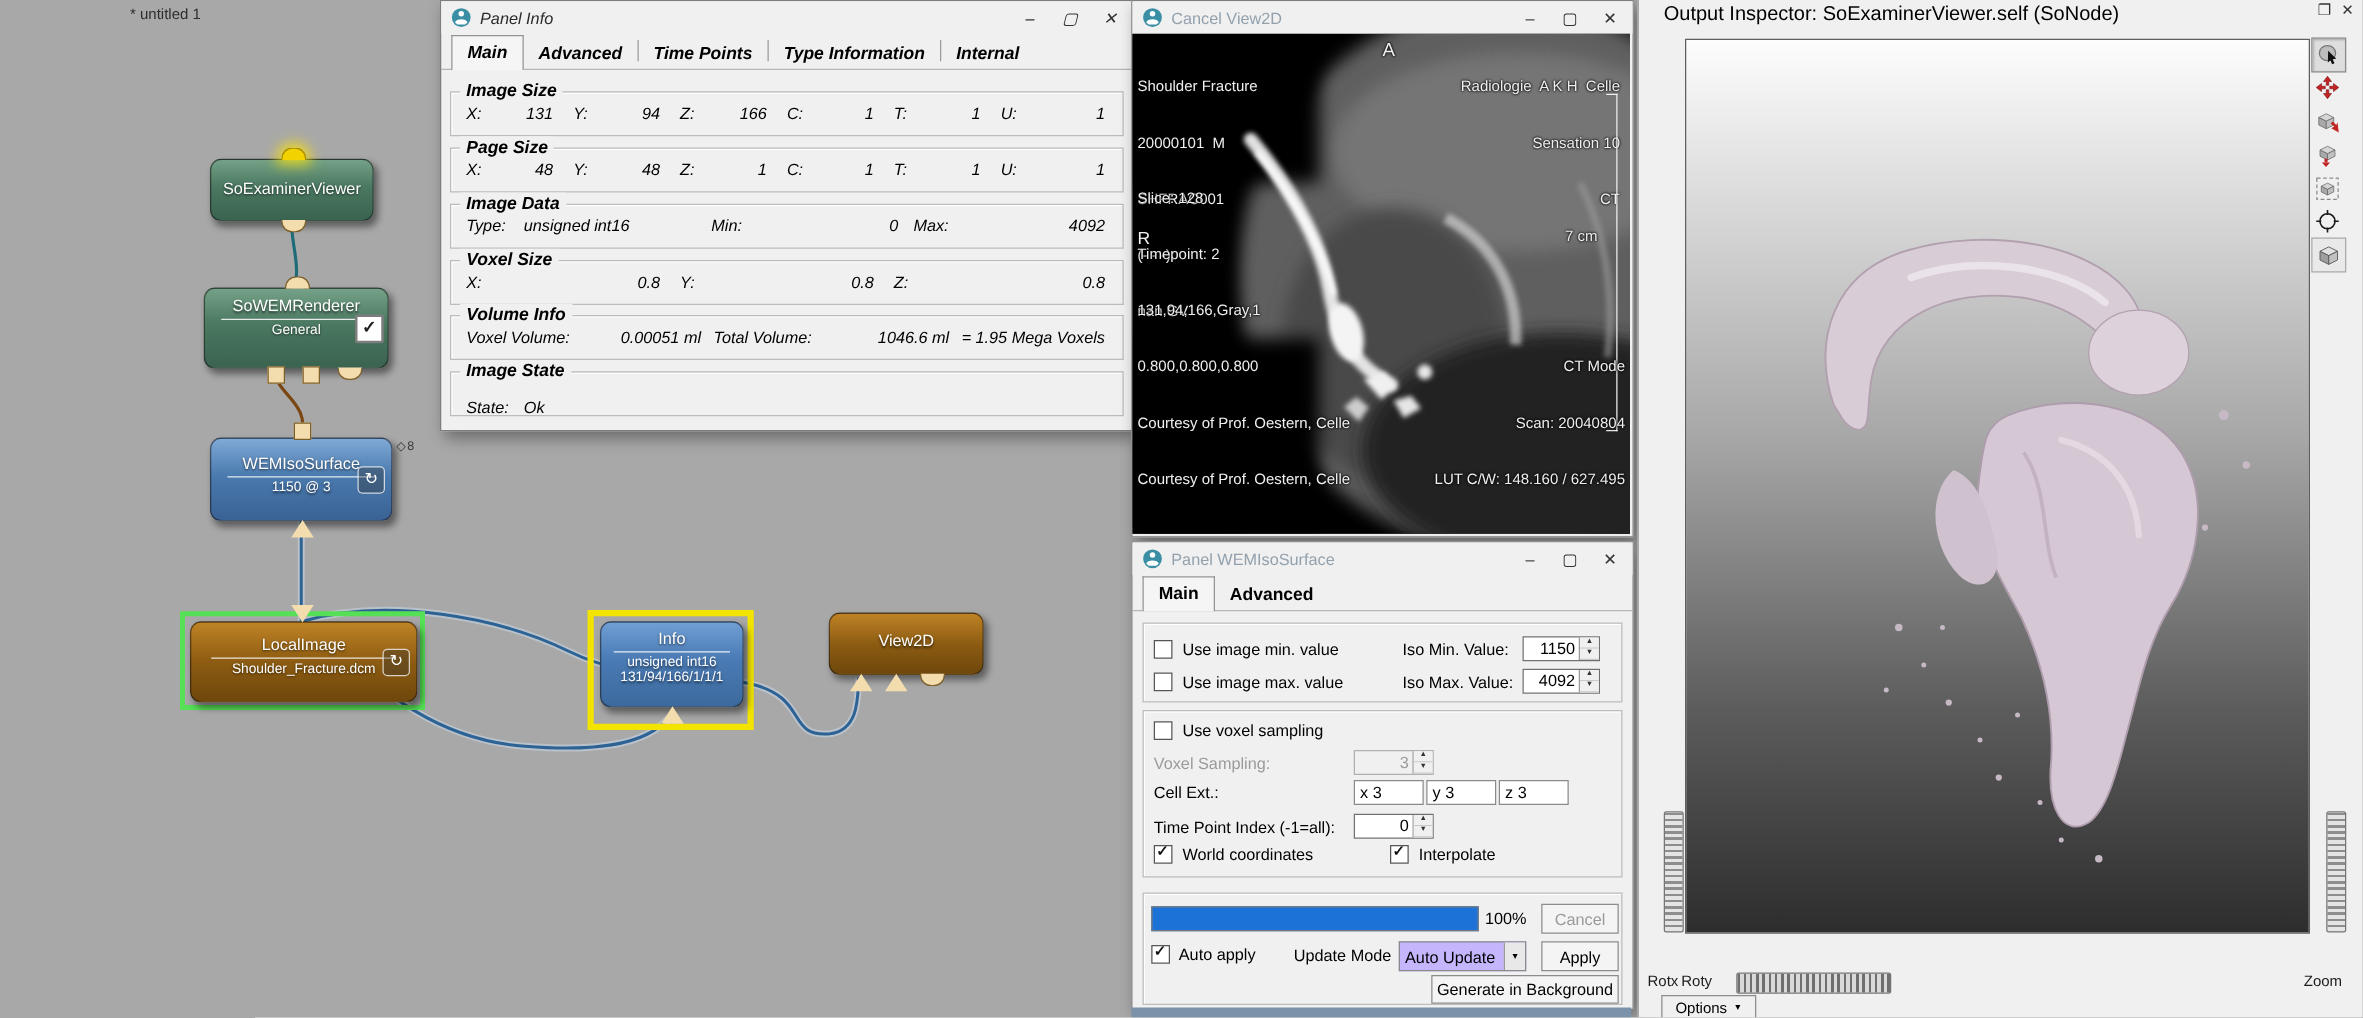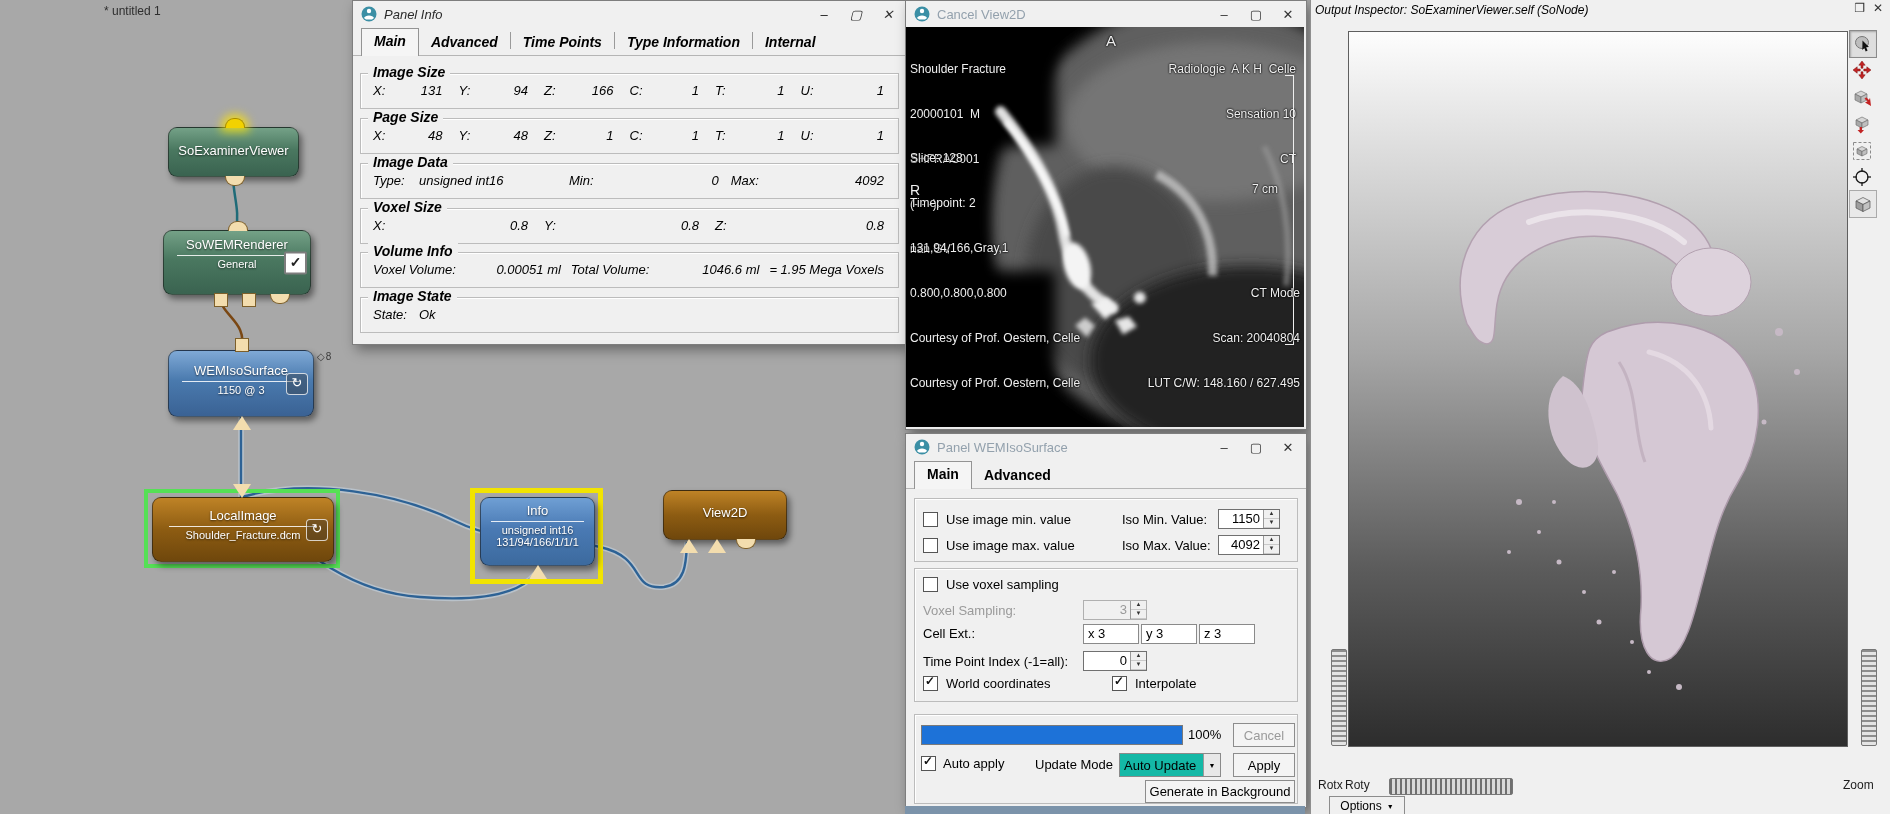--- a/index.html
+++ b/index.html
@@ -289,21 +289,21 @@
         <span style="margin-left:10px;">Total Volume:</span>
         <span style="width:110px;text-align:right;">1046.6 ml</span>
         <span style="margin-left:10px;">=</span>
         <span style="flex:1;text-align:right;padding-right:2px;">1.95 Mega Voxels</span>
       </div>
     </div>
 
     <div class="group" style="left:7px;right:7px;top:296px;height:34px;">
       <div class="gtitle">Image State</div>
       <div class="row13" style="top:9px;">
-        <span style="width:46px;">State:</span>
+        <span style="width:46px;margin-top:11px;">State:</span>
         <span>Ok</span>
       </div>
     </div>
   </div>
 
   <div id="panel-view2d" class="window" style="left:905px;top:0;width:400px;height:428px;">
     <div class="titlebar">
       <svg class="mlab-icon" viewBox="0 0 16 16">
         <circle cx="8" cy="8" r="7.5" fill="#3b8fa5"></circle>
           <circle cx="8" cy="5" r="2.2" fill="#fff"></circle>
@@ -479,36 +479,36 @@
       <div class="btn dis" style="left:318px;top:8px;width:60px;height:22px;">
           <span>Cancel</span>
         </div>
       <div class="row13" style="top:41px;left:6px;align-items:center;">
         <div class="cb on">
             <span class="ck">✓</span>
           </div>
         <span style="margin-left:7px;">Auto apply</span>
       </div>
       <span style="position:absolute;left:120px;top:42px;font-size:13px;width:80px;overflow:hidden;white-space:nowrap;display:inline-block;">Update Mode</span>
-      <div style="position:absolute;left:204px;top:38px;width:100px;height:22px;background:#14b8a6;border:1px solid #8a8a8a;display:flex;align-items:center;">
+      <div style="position:absolute;left:204px;top:38px;width:100px;height:22px;background:#c4b5fd;border:1px solid #8a8a8a;display:flex;align-items:center;">
         <span style="flex:1;font-size:13px;padding-left:4px;white-space:nowrap;overflow:hidden;">Auto Update</span>
         <span style="width:16px;height:100%;background:#e8e8e8;border-left:1px solid #9a9a9a;font-size:7px;display:flex;align-items:center;justify-content:center;">▼</span>
       </div>
       <div class="btn" style="left:318px;top:38px;width:60px;height:22px;">
           <span>Apply</span>
         </div>
       <div class="btn" style="left:230px;top:65px;width:148px;height:21px;">
           <span>Generate in Background</span>
         </div>
     </div>
   </div>
   <div style="position:absolute;left:905px;top:806px;width:400px;height:8px;background:#7b93aa;"></div>
 
   <div id="inspector">
-    <div style="position:absolute;left:4px;top:3px;font-size:12px;color:#000;font-style:italic;">Output Inspector: SoExaminerViewer.self (SoNode)</div>
+    <div style="position:absolute;left:20px;top:3px;font-size:16px;color:#000;">Output Inspector: SoExaminerViewer.self (SoNode)</div>
     <div style="position:absolute;right:26px;top:1px;font-size:12px;color:#333;"><span>❐</span></div>
     <div style="position:absolute;right:8px;top:1px;font-size:12px;color:#333;"><span>✕</span></div>
 
     <div style="position:absolute;left:37px;top:31px;width:498px;height:714px;border:1px solid #5f5f5f;
                 background:linear-gradient(180deg,#fdfdfd 0%,#dedede 16%,#a6a6a6 45%,#5c5c5c 75%,#2d2d2d 100%);overflow:hidden;">
       <svg width="498" height="714" viewBox="0 0 498 714">
         <path d="M118,292 C100,240 118,185 178,168 C240,150 320,162 352,200 C372,224 368,252 352,268 C344,240 310,212 268,206 C210,198 156,222 148,272 C144,298 148,310 138,312 C126,310 124,300 118,292 Z" fill="#d8ccd7" stroke="#b2a0af" stroke-width="1.5"></path>
         <ellipse cx="362" cy="250" rx="40" ry="34" fill="#ddd2dc" stroke="#b2a0af"></ellipse>
         <path d="M258,300 C310,280 372,292 396,330 C420,368 408,420 388,452 C368,484 362,520 352,556 C344,588 336,616 322,626 C302,638 288,616 292,576 C294,536 284,496 268,462 C248,424 228,396 234,354 C238,318 240,308 258,300 Z" fill="#d5c8d4" stroke="#ae9cac" stroke-width="1.5"></path>
         <path d="M214,344 C192,362 196,406 218,428 C234,444 254,434 248,406 C242,378 234,352 214,344 Z" fill="#cfc2ce"></path>

